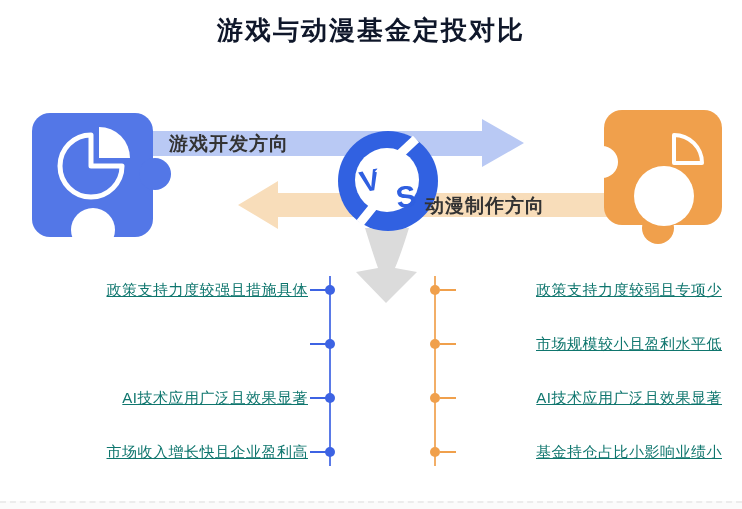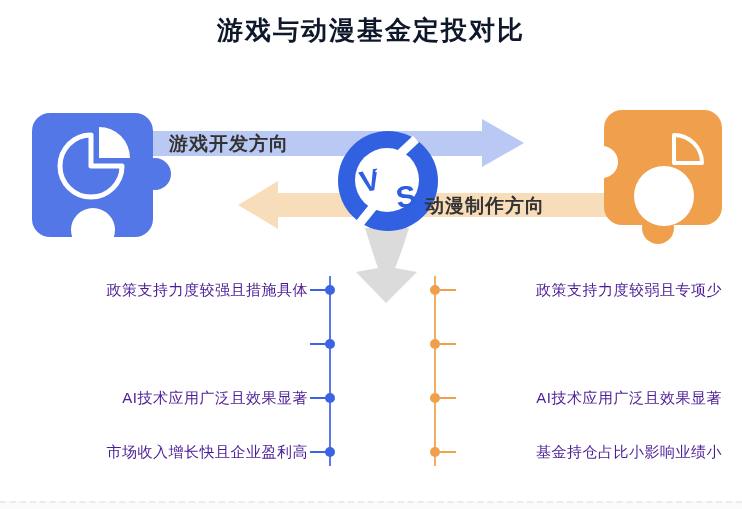--- a/index.html
+++ b/index.html
@@ -12,22 +12,22 @@
     font-size:26px;font-weight:bold;color:#0f172a;letter-spacing:2px;
   }
   .svg-layer{position:absolute;left:0;top:0;}
   .arrow-label{
     position:absolute;font-size:19px;font-weight:bold;color:#333333;
     text-align:left;height:25px;line-height:25px;letter-spacing:1px;
   }
   #game-label{left:169px;top:131px;width:170px;}
   #anime-label{left:425px;top:193px;width:170px;}
   .item{
-    position:absolute;font-size:15px;color:#4c1d95;height:22px;line-height:22px;
-    letter-spacing:0.5px;white-space:nowrap;
+    position:absolute;font-size:15px;color:#0f766e;height:22px;line-height:22px;
+    letter-spacing:0.5px;white-space:nowrap;text-decoration:underline;
   }
   .item.left{left:40px;width:268px;text-align:right;}
   .item.right{left:460px;width:262px;text-align:right;}
   .row1{top:279px;} .row2{top:333px;} .row3{top:387px;} .row4{top:441px;}
   .bottom-divider{
     position:absolute;left:0;right:0;top:501px;height:8px;
     background:#fbfbfb;border-top:2px dashed #ececec;
   }
   .wedge-orange{fill:#F0A04C;}
   .vs-letter{font-family:"Liberation Sans","DejaVu Sans",sans-serif;font-weight:bold;font-size:30px;fill:#2F5FE0;}
@@ -103,17 +103,18 @@
   </svg>
 
   <div class="arrow-label" id="game-label">游戏开发方向</div>
   <div class="arrow-label" id="anime-label">动漫制作方向</div>
 
   <div class="item left row1">政策支持力度较强且措施具体</div>
   <div class="item left row3">AI技术应用广泛且效果显著</div>
   <div class="item left row4">市场收入增长快且企业盈利高</div>
 
   <div class="item right row1">政策支持力度较弱且专项少</div>
+  <div class="item right row2">市场规模较小且盈利水平低</div>
   <div class="item right row3">AI技术应用广泛且效果显著</div>
   <div class="item right row4">基金持仓占比小影响业绩小</div>
 
   <div class="bottom-divider"></div>
 </div>
 
 </body></html>

